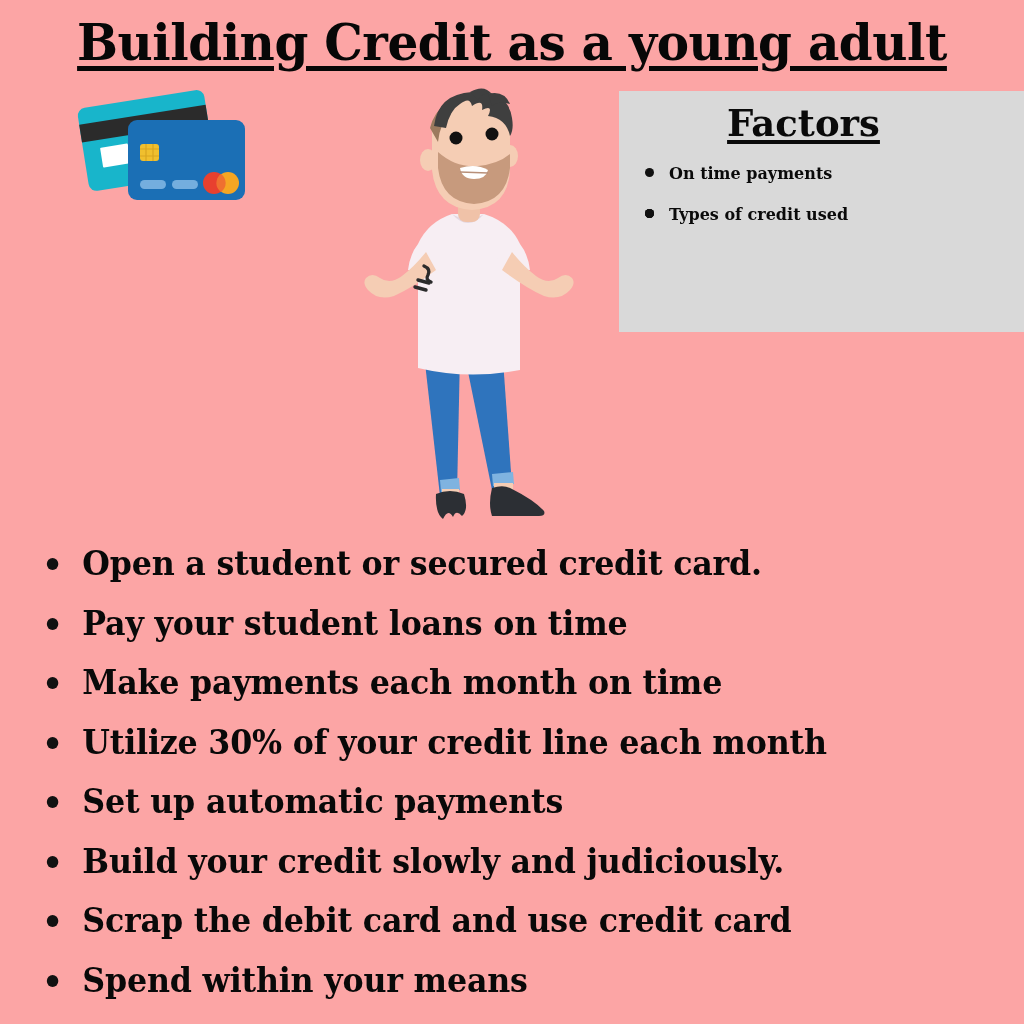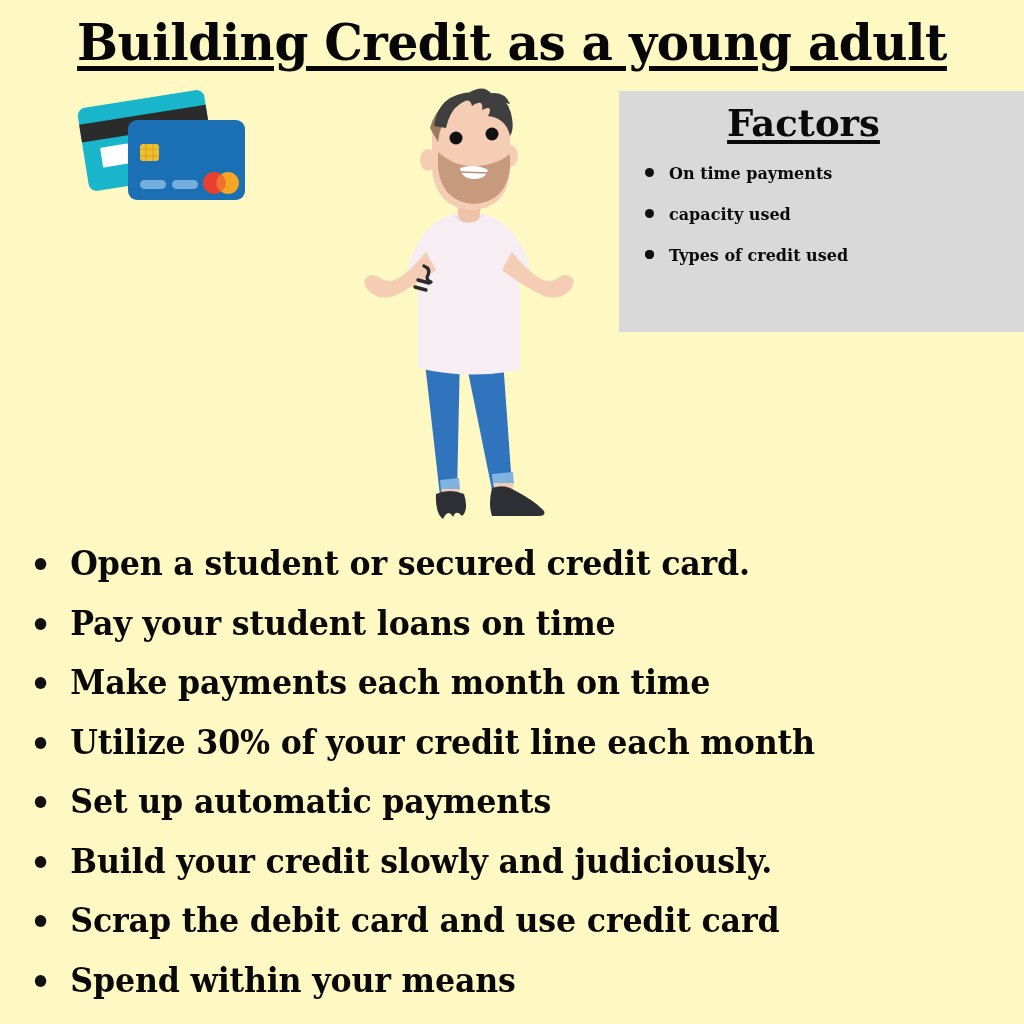--- a/index.html
+++ b/index.html
@@ -9,21 +9,21 @@
   body {
     width: 1024px;
     height: 1024px;
     overflow: hidden;
     font-family: "Liberation Serif", serif;
   }
   #poster {
     position: relative;
     width: 1024px;
     height: 1024px;
-    background: #fef9c3;
+    background: #fca5a5;
     overflow: hidden;
   }
 
   
   #title {
     position: absolute;
     left: 0;
     top: 14px;
     width: 1024px;
     text-align: center;
@@ -84,21 +84,21 @@
     top: 15px;
     width: 9px;
     height: 9px;
     background: #111;
     border-radius: 50%;
   }
 
   
   #tips-list {
     position: absolute;
-    left: 30px;
+    left: 42px;
     top: 534px;
     width: 960px;
     list-style: none;
     margin: 0;
     padding: 0;
   }
   #tips-list li {
     position: relative;
     padding-left: 42px;
     font-family: "DejaVu Serif", "Liberation Serif", serif;
@@ -246,21 +246,20 @@
 
   <div id="factors-panel">
     <div id="factors-heading">Factors</div>
     <ul id="factors-list">
       <li>
         <span class="fbullet"></span>
         <span>On time payments</span>
       </li>
       <li>
         <span class="fbullet"></span>
-        <span>capacity used</span>
       </li>
       <li>
         <span class="fbullet"></span>
       </li>
       <li>
         <span class="fbullet"></span>
         <span>Types of credit used</span>
       </li>
     </ul>
   </div>

